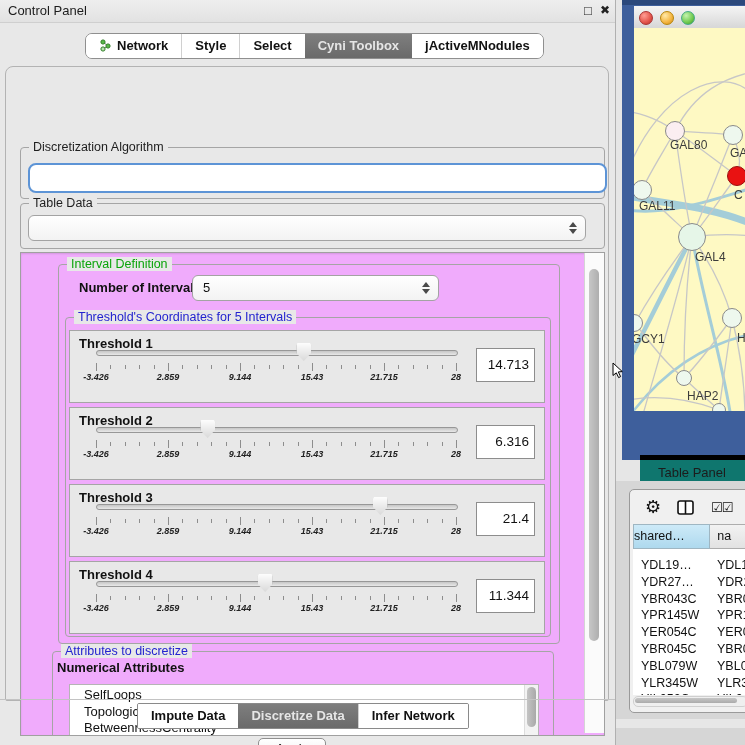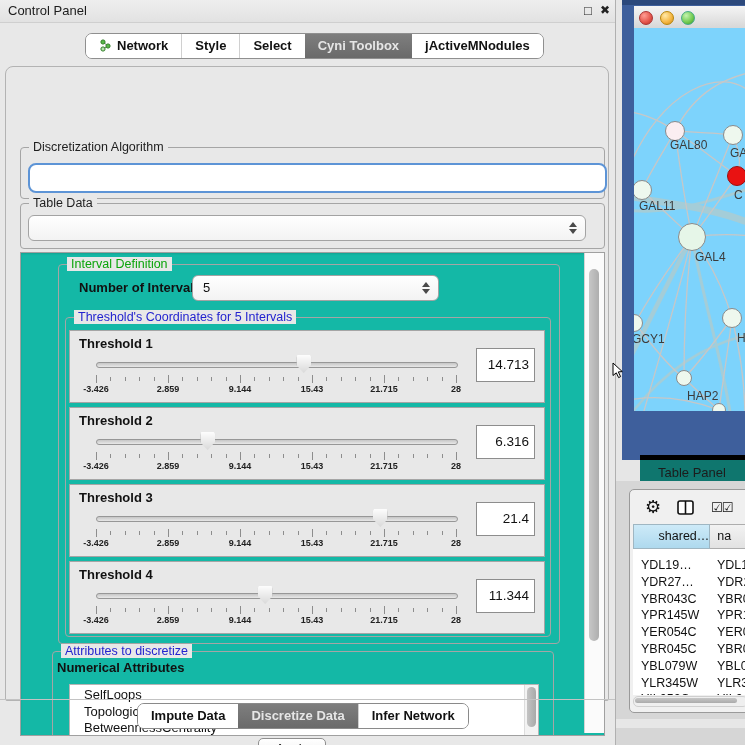--- a/index.html
+++ b/index.html
@@ -45,74 +45,74 @@
   #algo-popup{left:14px;top:84px;width:558px;height:49px;background:#fff;border:1px solid #bdbdbd;box-shadow:0 4px 9px rgba(0,0,0,.3);}
   #algo-popup .ph{left:0;top:3px;width:100%;text-align:center;font-size:12.5px;color:#b4b4b4;}
   #algo-popup .opt1{left:2px;top:19px;font-size:13px;font-weight:bold;color:#000;}
   #algo-popup .opt2{left:2px;top:34px;font-size:13px;color:#000;}
 
   
   #tabledata-group{left:14px;top:136px;width:583px;height:44px;}
   #tabledata-combo{left:22px;top:148px;width:556px;height:24px;}
 
   
-  #scroll-panel{left:14px;top:185px;width:583px;height:482px;border:1px solid #a0a0a0;box-shadow:inset 0 1px 2px rgba(0,0,0,.12);overflow:hidden;background:#14b8a6;}
+  #scroll-panel{left:14px;top:185px;width:583px;height:482px;border:1px solid #a0a0a0;box-shadow:inset 0 1px 2px rgba(0,0,0,.12);overflow:hidden;background:#f0abfc;}
   #vscroll{left:563px;top:0px;width:19px;height:480px;background:#fbfbfb;border-left:1px solid #d4d4d4;}
   #vscroll .thumb-v{position:absolute;left:4px;top:16px;width:10px;height:372px;border-radius:6px;background:linear-gradient(90deg,#c7c7c7,#aeaeae);}
 
   #interval-group{left:37px;top:11px;width:500px;height:378px;}
   #noi-label{left:58px;top:27px;font-size:13px;font-weight:bold;color:#111;}
   #noi-combo{left:171px;top:22px;width:245px;height:24px;}
   #thr-group{left:44px;top:64px;width:484px;height:318px;}
 
   .threshold-box{left:48px;width:474px;height:71px;border:1px solid #a5a5a5;background:#e8e8e8;}
   .th-label{position:absolute;left:9px;top:5px;font-size:13px;font-weight:bold;color:#111;}
-  .slider{position:absolute;left:26px;top:22px;width:360px;height:44px;}
+  .slider{position:absolute;left:26px;top:10px;width:360px;height:44px;font-style:italic;}
   .track{position:absolute;left:0;top:9px;width:100%;height:4px;border:1px solid #979797;border-radius:3px;background:linear-gradient(#c6c6c6,#e8e8e8);}
   .thumb{position:absolute;top:2px;width:15px;height:18px;transform:translateX(-50%);background:linear-gradient(#fdfdfd,#d9d9d9);clip-path:polygon(8% 0,92% 0,100% 12%,100% 55%,50% 100%,0 55%,0 12%);filter:drop-shadow(0 1px 1px rgba(0,0,0,.45));}
   .ticks{position:absolute;left:0;top:22px;width:100%;height:8px;}
   .tick{position:absolute;top:2px;width:1px;height:4px;background:#8d8d8d;}
   .tick.major{top:0;height:8px;}
   .tick-labels{position:absolute;left:0;top:31px;width:100%;height:11px;}
   .tick-label{position:absolute;transform:translateX(-50%);font-size:9px;font-weight:bold;color:#222;white-space:nowrap;}
   .th-value{position:absolute;left:406px;top:17px;width:52px;height:32px;background:#fff;border:1px solid #8d8d8d;font-size:13.5px;color:#111;text-align:right;line-height:32px;padding-right:5px;}
 
   #attr-group{left:31px;top:398px;width:500px;height:92px;}
   #attr-title{left:36px;top:407px;font-size:13px;font-weight:bold;color:#111;}
   #attr-list{left:48px;top:431px;width:468px;height:60px;background:#fff;border:1px solid #b5b5b5;overflow:hidden;}
   #attr-list .items{position:absolute;left:14px;top:2px;font-size:13px;color:#111;line-height:16.5px;}
   #attr-scroll{position:absolute;right:0;top:0;width:13px;height:100%;background:#f3f3f3;border-left:1px solid #ddd;}
   #attr-scroll .thumb-v{position:absolute;left:2px;top:2px;width:9px;height:40px;border-radius:5px;background:linear-gradient(90deg,#c4c4c4,#a9a9a9);}
 
   #apply-btn{left:252px;top:671px;width:66px;height:21px;background:linear-gradient(#ffffff,#ececec);border:1px solid #8f8f8f;border-radius:5px;font-size:13px;color:#111;text-align:center;line-height:20px;}
 
-  #bottom-tabs{left:137px;top:703px;height:24px;display:flex;border:1px solid #8a8a8a;border-radius:7px;overflow:hidden;background:#fff;}
+  #bottom-tabs{left:137px;top:703px;height:24px;display:flex;border:1px solid #8a8a8a;border-radius:2px;overflow:hidden;background:#fff;}
   #left-panel .hline{left:0;top:699px;width:615px;height:1px;background:#c3c3c3;}
 
   
   #net-frame{left:622px;top:0;width:123px;height:455px;background:#3e5f9c;border-top:5px solid #2c497c;}
   #net-titlebar{left:634px;top:6px;width:111px;height:22px;background:linear-gradient(#f5f5f5,#d7d7d7);border-bottom:1px solid #a9a9a9;}
   .traffic{position:absolute;top:5px;width:12px;height:12px;border-radius:50%;}
   .t-red{left:5px;background:radial-gradient(circle at 35% 30%,#ff9d94,#e3544a 60%,#b03228);border:1px solid #a33;}
   .t-yellow{left:26px;background:radial-gradient(circle at 35% 30%,#ffe9a8,#f4b43e 60%,#c9871a);border:1px solid #b8860b;}
   .t-green{left:47px;background:radial-gradient(circle at 35% 30%,#c4f3af,#6fc94e 60%,#3f8f28);border:1px solid #4a8;}
-  #net-canvas{left:634px;top:28px;width:111px;height:383px;background:#7dd3fc;overflow:hidden;}
+  #net-canvas{left:634px;top:28px;width:111px;height:383px;background:#fef9c3;overflow:hidden;}
   .node{position:absolute;border-radius:50%;border:1px solid #8a8a8a;box-sizing:border-box;}
   .node-label{position:absolute;font-size:12px;color:#3c3c3c;white-space:nowrap;}
 
   #tablepanel-bar{left:640px;top:455px;width:129px;height:26px;background:#0f766e;border-top:5px solid #000000;border-bottom:1px solid #cfcfcf;}
   #tablepanel-bar .t{left:18px;top:0;line-height:25px;font-size:13px;color:#1c1c1c;}
   #tp-bg{left:616px;top:481px;width:129px;height:264px;background:#d6d6d6;}
   #tp-window{left:629px;top:489px;width:120px;height:222px;background:#f0f0f0;border:1px solid #9a9a9a;border-radius:5px 0 0 5px;}
   .tp-icon{position:absolute;top:8px;color:#111;}
   #gear-ico{left:15px;font-size:18px;line-height:18px;}
   #cols-ico{left:47px;top:10px;}
   #checks-ico{left:81px;top:11px;font-size:13px;letter-spacing:-1px;line-height:13px;}
   #tp-header{position:absolute;left:3px;top:34px;width:117px;height:25px;display:flex;}
-  .hcell{box-sizing:border-box;border:1px solid #9fb6c2;font-size:12.5px;color:#111;text-align:right;line-height:23px;overflow:hidden;}
+  .hcell{box-sizing:border-box;border:1px solid #9fb6c2;font-size:12.5px;color:#111;text-align:left;line-height:23px;overflow:hidden;}
   .hcell.c1{width:78px;background:linear-gradient(#cdeaf8,#aed9ee);}
   .hcell.c2{width:40px;background:linear-gradient(#f2f2f2,#e2e2e2);border-color:#adadad;border-left:none;text-align:left;padding-left:7px;}
   #tp-rows{position:absolute;left:3px;top:59px;width:117px;height:146px;background:#fff;overflow:hidden;}
   .trow{position:relative;height:16.8px;font-size:12.5px;color:#111;}
   .trow span{position:absolute;top:1px;white-space:nowrap;margin-top:8px;}
   .trow .c1{left:8px;}
   .trow .c2{left:84px;}
   #tp-hscroll{position:absolute;left:3px;top:206px;width:113px;height:9px;background:#efefef;border:1px solid #cfcfcf;border-radius:5px;}
   #tp-hscroll .thumb-h{position:absolute;left:1px;top:1px;width:102px;height:5px;border-radius:3px;background:linear-gradient(#c6c6c6,#ababab);}
   #below-strip{left:616px;top:719px;width:129px;height:9px;background:#e7e7e7;}

